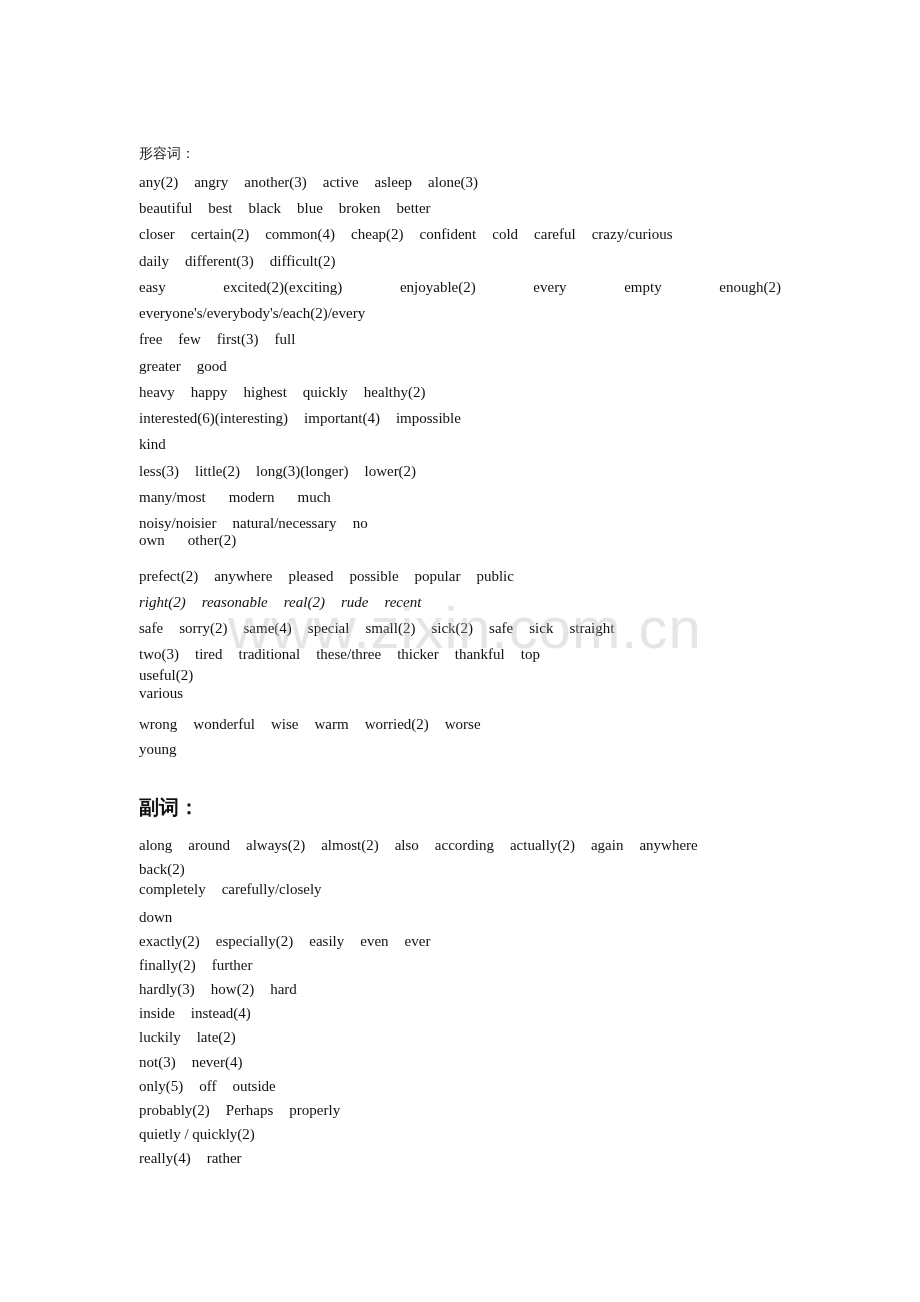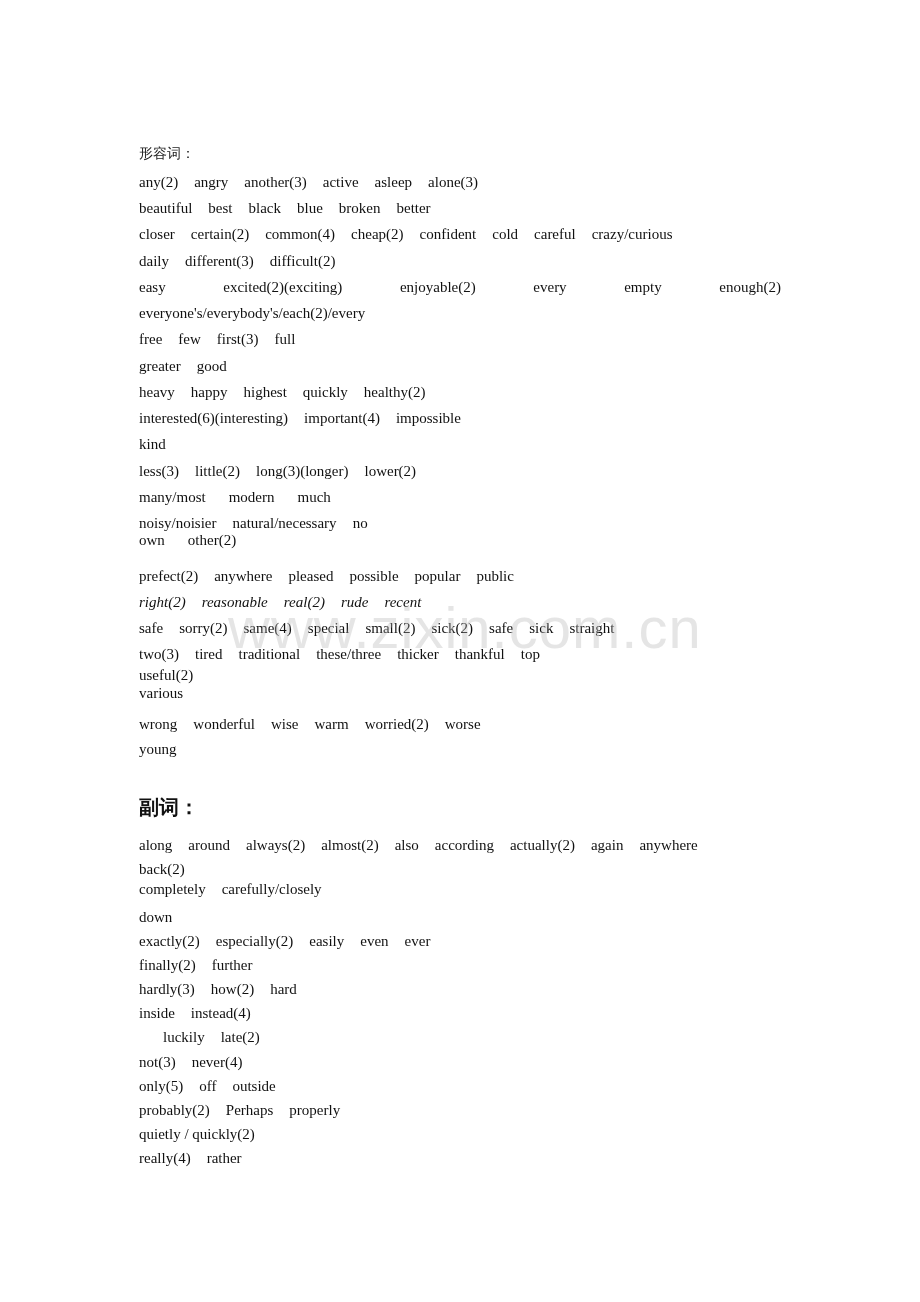--- a/index.html
+++ b/index.html
@@ -72,21 +72,21 @@
   <div class="h2">副词：</div>
   <div id="adv">
       <div class="line" style="top: 836px;"><span class="w">along</span><span class="w">around</span><span class="w">always(2)</span><span class="w">almost(2)</span><span class="w">also</span><span class="w">according</span><span class="w">actually(2)</span><span class="w">again</span><span class="w">anywhere</span></div>
       <div class="line" style="top: 860px; text-align: right;"><span class="w">back(2)</span></div>
       <div class="line" style="top: 880px; text-align: right;"><span class="w">completely</span><span class="w">carefully/closely</span></div>
       <div class="line" style="top: 908px;"><span class="w">down</span></div>
       <div class="line" style="top: 932px;"><span class="w">exactly(2)</span><span class="w">especially(2)</span><span class="w">easily</span><span class="w">even</span><span class="w">ever</span></div>
       <div class="line" style="top: 956px;"><span class="w">finally(2)</span><span class="w">further</span></div>
       <div class="line" style="top: 980px;"><span class="w">hardly(3)</span><span class="w">how(2)</span><span class="w">hard</span></div>
       <div class="line" style="top: 1004px;"><span class="w">inside</span><span class="w">instead(4)</span></div>
-      <div class="line" style="top: 1028px; margin-left: 24px;"><span class="w">luckily</span><span class="w">late(2)</span></div>
+      <div class="line" style="top: 1028px;"><span class="w">luckily</span><span class="w">late(2)</span></div>
       <div class="line" style="top: 1053px;"><span class="w">not(3)</span><span class="w">never(4)</span></div>
       <div class="line" style="top: 1077px;"><span class="w">only(5)</span><span class="w">off</span><span class="w">outside</span></div>
       <div class="line" style="top: 1101px;"><span class="w">probably(2)</span><span class="w">Perhaps</span><span class="w">properly</span></div>
       <div class="line" style="top: 1125px;"><span class="w">quietly / quickly(2)</span></div>
       <div class="line" style="top: 1149px;"><span class="w">really(4)</span><span class="w">rather</span></div>
     </div>
 
   <div class="watermark">www.zixin.com.cn</div>
 </div>
 

